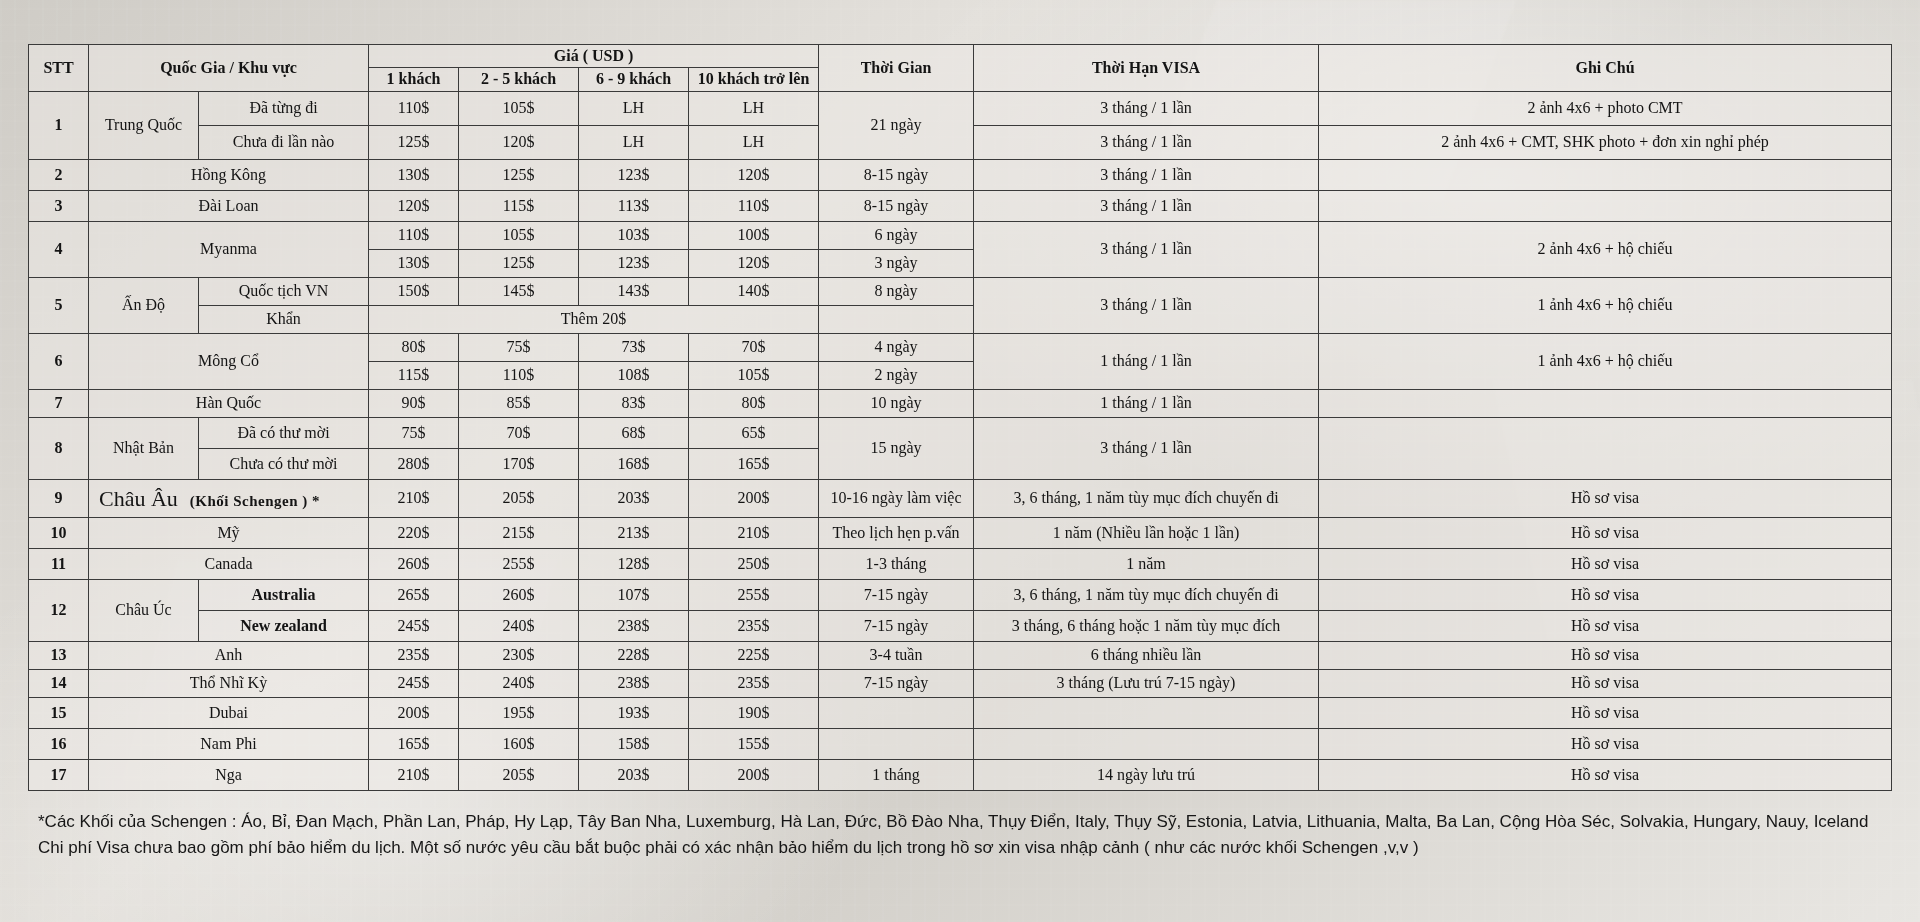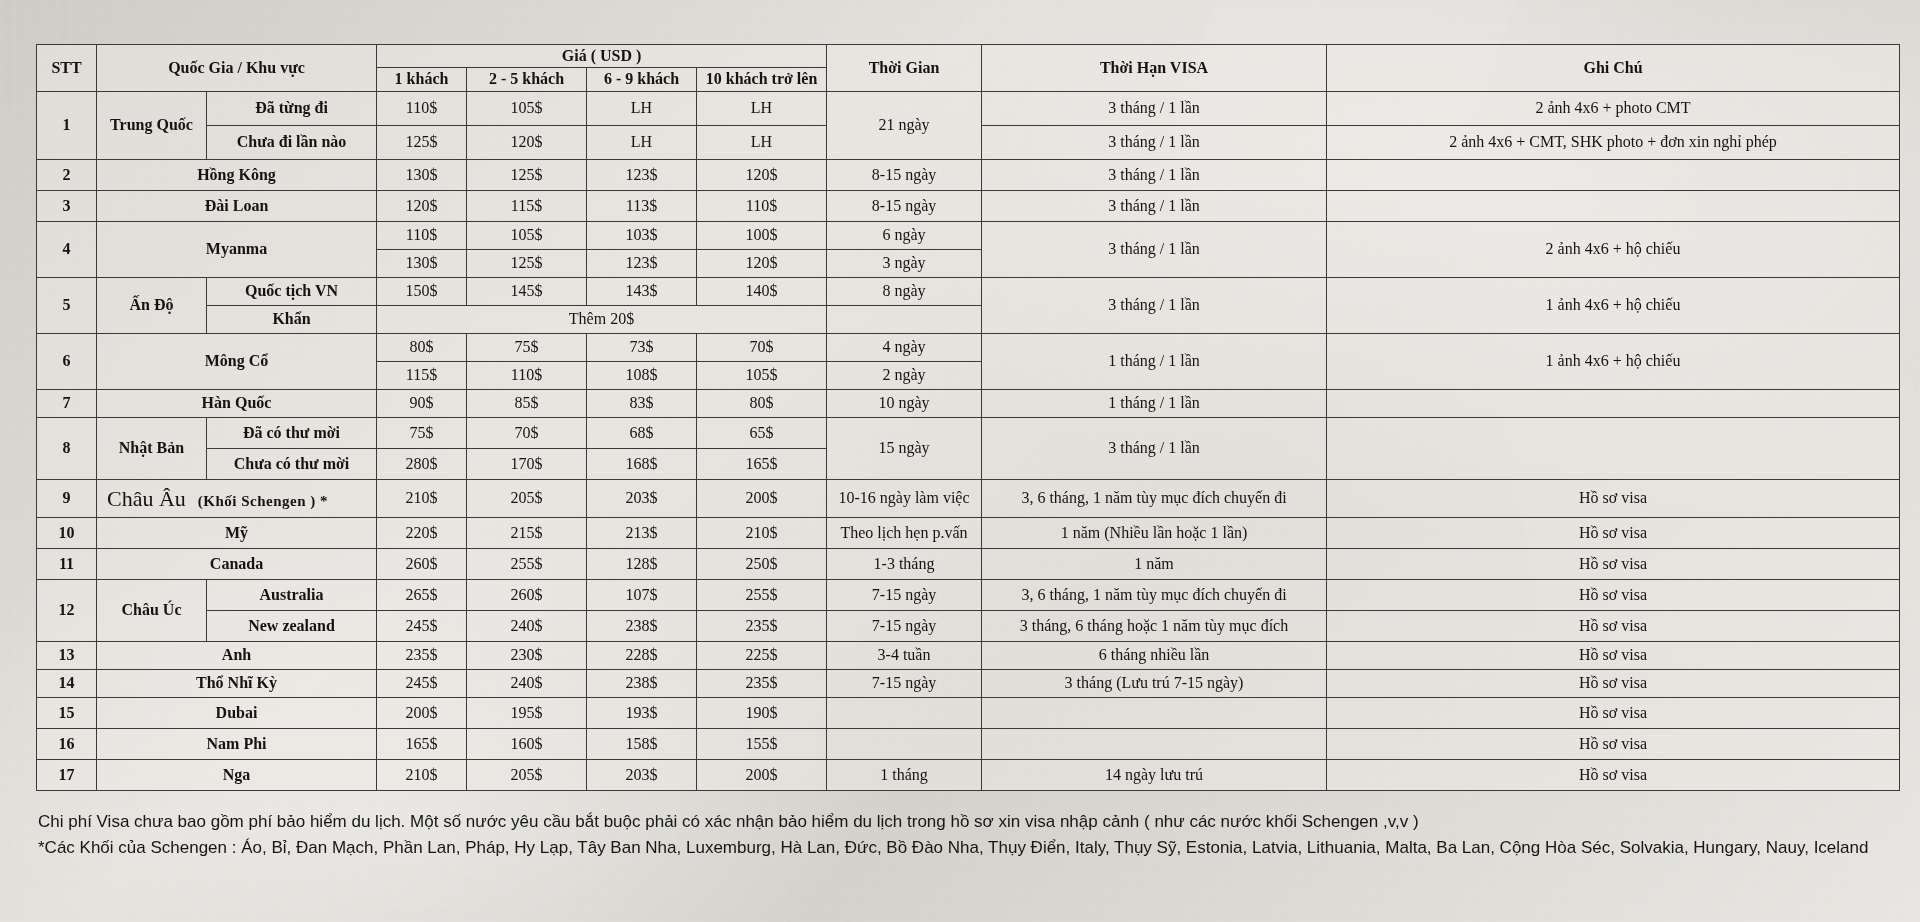--- a/index.html
+++ b/index.html
@@ -36,21 +36,21 @@
   }
   .blob {
     position: absolute;
     background: rgba(255,255,255,0.30);
     filter: blur(1px);
     z-index: 0;
   }
   .sheet {
     position: relative;
     z-index: 2;
-    padding: 44px 28px 0 36px;
+    padding: 44px 28px 0 28px;
     box-sizing: border-box;
   }
   table.pricing {
     border-collapse: collapse;
     width: 1864px;
     table-layout: fixed;
     background: transparent;
   }
   table.pricing td, table.pricing th {
     border: 1px solid #3a3a3a;
@@ -64,28 +64,28 @@
   }
   th {
     font-weight: bold;
     font-size: 19px;
   }
   th.small {
     font-size: 16px;
   }
   td.country {
     text-align: left;
-    font-weight: bold;
+    font-weight: normal;
     font-size: 19px;
     padding-left: 10px;
     margin-left: 26px;
   }
   td.sub {
     text-align: left;
-    font-weight: bold;
+    font-weight: normal;
     font-size: 16px;
     padding-left: 10px;
   }
   td.sub-center {
     text-align: center;
     font-weight: bold;
     font-size: 16px;
   }
   td.stt {
     font-weight: bold;
@@ -408,15 +408,15 @@
       <td class="price">200$</td>
       <td class="time">1 tháng</td>
       <td class="visa">14 ngày lưu trú</td>
       <td class="note">Hồ sơ visa</td>
     </tr>
   </tbody>
 </table>
 </div>
 
 <div class="footnotes">
+  <div>*Các Khối của Schengen : Áo, Bỉ, Đan Mạch, Phần Lan, Pháp, Hy Lạp, Tây Ban Nha, Luxemburg, Hà Lan, Đức, Bồ Đào Nha, Thụy Điển, Italy, Thụy Sỹ, Estonia, Latvia, Lithuania, Malta, Ba Lan, Cộng Hòa Séc, Solvakia, Hungary, Nauy, Iceland</div>
   <div>Chi phí Visa chưa bao gồm phí bảo hiểm du lịch. Một số nước yêu cầu bắt buộc phải có xác nhận bảo hiểm du lịch trong hồ sơ xin visa nhập cảnh ( như các nước khối Schengen ,v,v )</div>
-  <div>*Các Khối của Schengen : Áo, Bỉ, Đan Mạch, Phần Lan, Pháp, Hy Lạp, Tây Ban Nha, Luxemburg, Hà Lan, Đức, Bồ Đào Nha, Thụy Điển, Italy, Thụy Sỹ, Estonia, Latvia, Lithuania, Malta, Ba Lan, Cộng Hòa Séc, Solvakia, Hungary, Nauy, Iceland</div>
 </div>
 
 </body></html>

